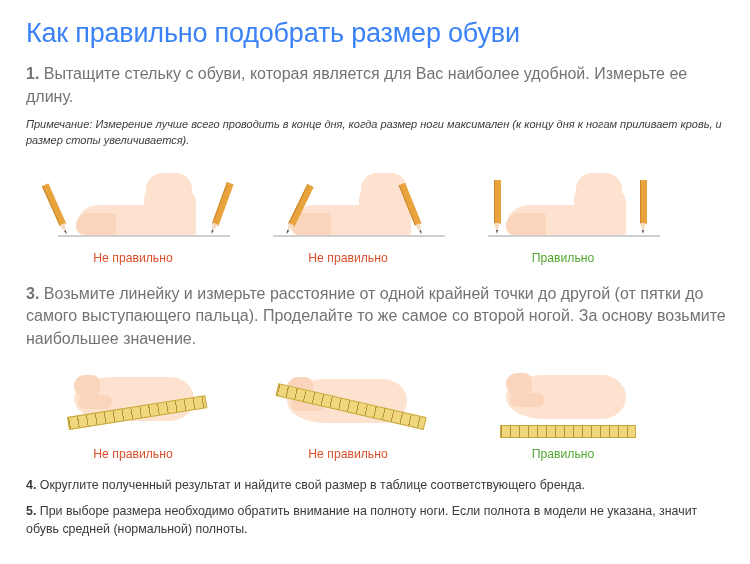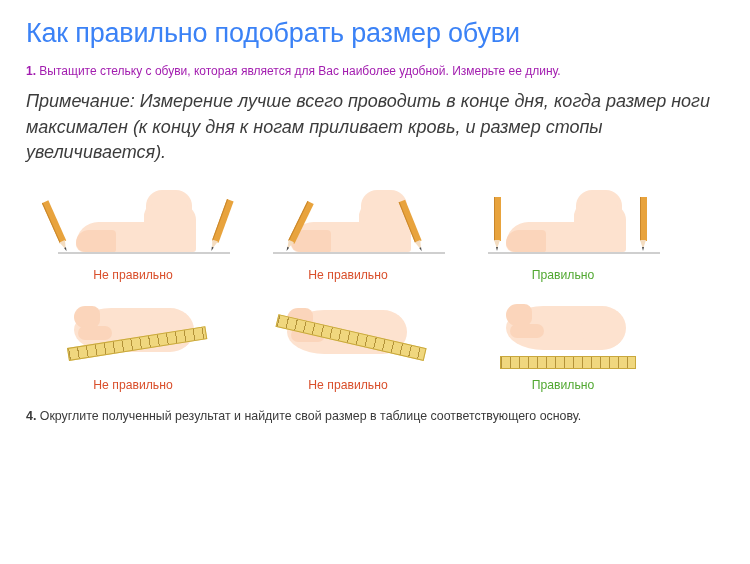--- a/index.html
+++ b/index.html
@@ -20,28 +20,28 @@
     padding: 14px 22px 0 26px;
   }
   h1.title {
     font-size: 27px;
     font-weight: normal;
     color: #3b82f6;
     margin: 4px 0 14px 0;
     letter-spacing: -0.2px;
   }
   p.step {
-    font-size: 12px;
+    font-size: 16px;
     line-height: 1.42;
     margin: 0 0 9px 0;
-    color: #a21caf;
+    color: #737373;
   }
   p.step b { font-weight: bold; }
   p.note {
-    font-size: 18px;
+    font-size: 11px;
     line-height: 1.42;
     margin: 2px 0 10px 0;
     font-style: italic;
     color: #3c3c3c;
   }
   p.note .lead { font-style: italic; }
 
   .figure-row {
     display: flex;
     margin: 12px 0 4px 0;
@@ -288,20 +288,23 @@
           <div class="body"></div>
             <div class="tip"></div>
             <div class="lead-pt"></div>
         </div>
       </div>
       <div class="caption good">Правильно</div>
     </div>
 
   </div>
 
+  <p class="step" style="margin-top:18px;">
+    <b>3.</b><span> Возьмите линейку и измерьте расстояние от одной крайней точки до другой (от пятки до самого выступающего пальца). Проделайте то же самое со второй ногой. За основу возьмите наибольшее значение.</span>
+  </p>
 
   <div class="figure-row" style="margin-top:18px;">
 
     <div class="fig">
       <div class="stage" style="height:74px;">
         <div class="foot-top" style="left:26px; top:4px;">
           <div class="body2"></div>
             <div class="heel2"></div>
             <div class="bigtoe"></div>
             <div class="toes"></div>
@@ -340,17 +343,20 @@
           <div class="ticks"></div>
         </div>
       </div>
       <div class="caption good">Правильно</div>
     </div>
 
   </div>
 
   <div class="tail" style="margin-top:16px;">
     <p class="tail-step">
-      <b>4.</b><span> Округлите полученный результат и найдите свой размер в таблице соответствующего основу.</span>
+      <b>4.</b><span> Округлите полученный результат и найдите свой размер в таблице соответствующего бренда.</span>
+    </p>
+    <p class="tail-step">
+      <b>5.</b><span> При выборе размера необходимо обратить внимание на полноту ноги. Если полнота в модели не указана, значит обувь средней (нормальной) полноты.</span>
     </p>
   </div>
 
 </div>
 
 </body></html>

